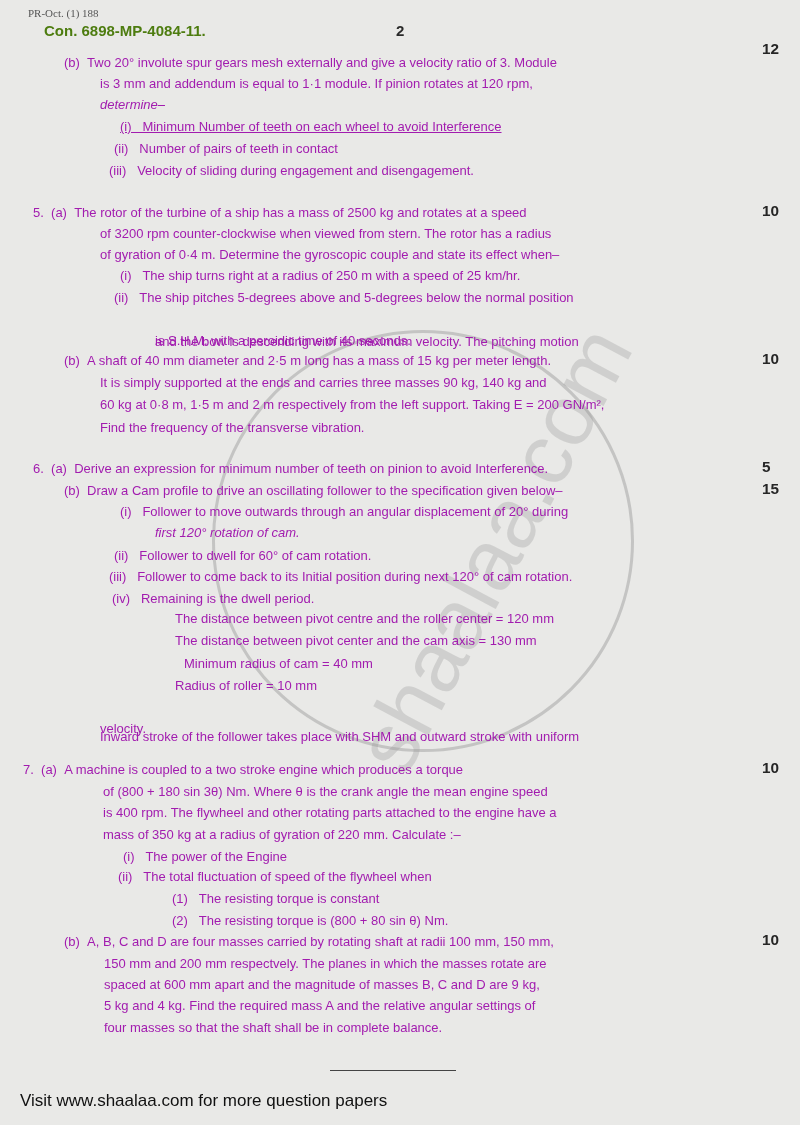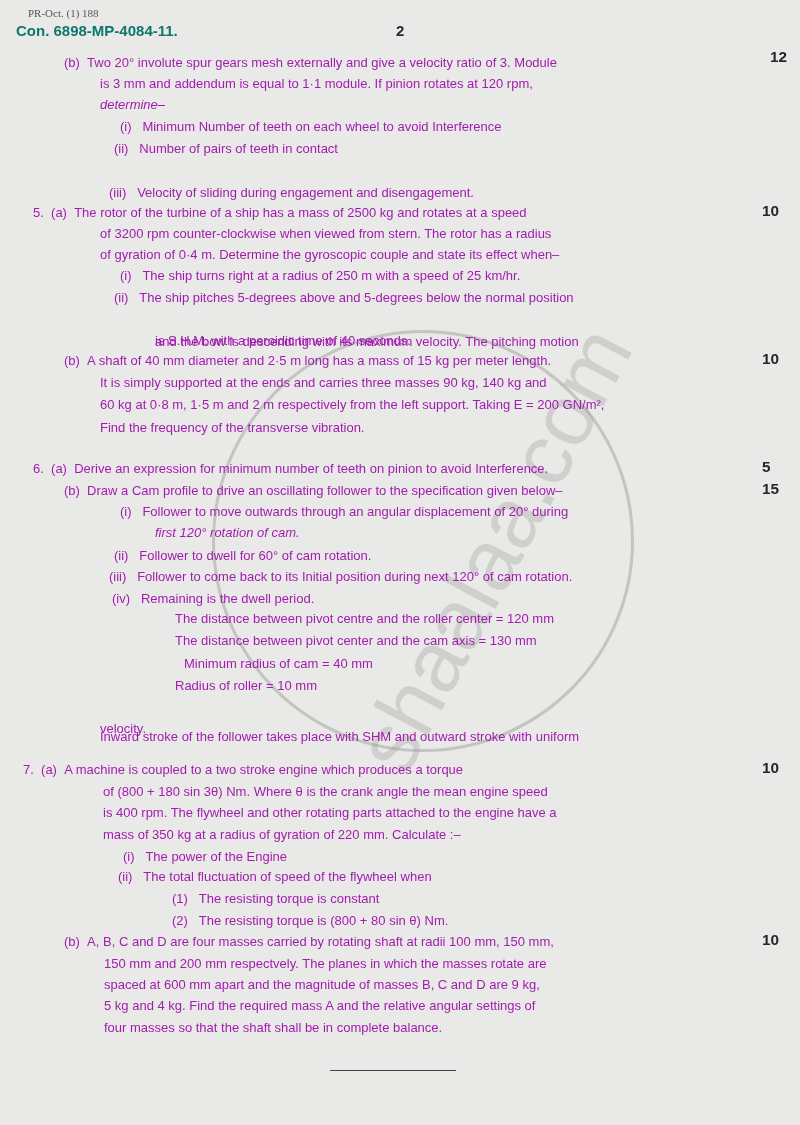--- a/index.html
+++ b/index.html
@@ -18,46 +18,46 @@
     pointer-events: none;
   }
   .watermark-text {
     position: absolute; left: 250px; top: 500px;
     font-size: 86px; color: rgba(150,150,150,0.30);
     transform: rotate(-62deg); transform-origin: center;
     font-family: "Liberation Sans", sans-serif;
     pointer-events: none; white-space: nowrap;
   }
   .ref { position: absolute; left: 28px; top: 7px; font-family: "Liberation Serif", serif; font-size: 11px; color: #555; }
-  .con { position: absolute; left: 16px; top: 22px; font-size: 15px; font-weight: bold; color: #0f766e; }
+  .con { position: absolute; left: 44px; top: 22px; font-size: 15px; font-weight: bold; color: #4d7c0f; }
   .pageno { position: absolute; left: 396px; top: 22px; font-size: 15px; font-weight: bold; color: #2a2a2a; }
   .line { position: absolute; font-size: 13px; line-height: 21px; white-space: nowrap; color: #a21caf; }
   .marks { position: absolute; left: 762px; font-size: 15.3px; font-weight: bold; color: #262626; }
   .rule { position: absolute; left: 330px; top: 1070px; width: 126px; border-top: 1px solid #444; }
   .footer { position: absolute; left: 20px; top: 1091px; font-size: 17px; color: #111; }
 </style>
 </head>
 <body>
 
 <div class="page">
   <div class="watermark"></div>
   <div class="watermark-text">shaalaa.com</div>
 
   <div class="ref">PR-Oct. (1) 188</div>
   <div class="con">Con. 6898-MP-4084-11.</div>
   <div class="pageno">2</div>
 
   <div id="lines">
       <div class="line" style="left: 64px; top: 52px;">(b)&nbsp;&nbsp;Two 20° involute spur gears mesh externally and give a velocity ratio of 3.  Module</div>
-      <div class="marks" style="top: 48px; margin-left: 8px;">12</div>
+      <div class="marks" style="top: 40px;">12</div>
       <div class="line" style="left: 100px; top: 73px;">is 3 mm and addendum is equal to 1·1 module.  If pinion rotates at 120 rpm,</div>
       <div class="line" style="left: 100px; top: 94px; font-style: italic;">determine–</div>
-      <div class="line" style="left: 120px; top: 116px;">(i)&nbsp;&nbsp;&nbsp;Minimum Number of teeth on each wheel to avoid Interference</div>
+      <div class="line" style="left: 120px; top: 116px; text-decoration: underline;">(i)&nbsp;&nbsp;&nbsp;Minimum Number of teeth on each wheel to avoid Interference</div>
       <div class="line" style="left: 114px; top: 138px;">(ii)&nbsp;&nbsp;&nbsp;Number of pairs of teeth in contact</div>
-      <div class="line" style="left: 109px; top: 160px; margin-top: 22px;">(iii)&nbsp;&nbsp;&nbsp;Velocity of sliding during engagement and disengagement.</div>
+      <div class="line" style="left: 109px; top: 160px;">(iii)&nbsp;&nbsp;&nbsp;Velocity of sliding during engagement and disengagement.</div>
       <div class="line" style="left: 33px; top: 202px;">5.&nbsp;&nbsp;(a)&nbsp;&nbsp;The rotor of the turbine of a ship has a mass of 2500 kg and rotates at a speed</div>
       <div class="marks" style="top: 202px;">10</div>
       <div class="line" style="left: 100px; top: 223px;">of 3200 rpm counter-clockwise when viewed from stern.  The rotor has a radius</div>
       <div class="line" style="left: 100px; top: 244px;">of gyration of 0·4 m.  Determine the gyroscopic couple and state its effect when–</div>
       <div class="line" style="left: 120px; top: 265px;">(i)&nbsp;&nbsp;&nbsp;The ship turns right at a radius of 250 m with a speed of 25 km/hr.</div>
       <div class="line" style="left: 114px; top: 287px;">(ii)&nbsp;&nbsp;&nbsp;The ship pitches 5-degrees above and 5-degrees below the normal position</div>
       <div class="line" style="left: 155px; top: 308px; margin-top: 23px;">and the bow is descending with its maximum velocity.  The pitching motion</div>
       <div class="line" style="left: 155px; top: 330px;">is S.H.M.  with a peroidic time of 40 seconds.</div>
       <div class="line" style="left: 64px; top: 350px;">(b)&nbsp;&nbsp;A shaft of 40 mm diameter and 2·5 m long has a mass of 15 kg per meter length.</div>
       <div class="marks" style="top: 350px;">10</div>
@@ -90,13 +90,14 @@
       <div class="line" style="left: 172px; top: 910px;">(2)&nbsp;&nbsp;&nbsp;The resisting torque is (800 + 80 sin θ) Nm.</div>
       <div class="line" style="left: 64px; top: 931px;">(b)&nbsp;&nbsp;A, B, C and D are four masses carried by rotating shaft at radii 100 mm, 150 mm,</div>
       <div class="marks" style="top: 931px;">10</div>
       <div class="line" style="left: 104px; top: 953px;">150 mm and 200 mm respectvely.  The planes in which the masses rotate are</div>
       <div class="line" style="left: 104px; top: 974px;">spaced at 600 mm  apart  and  the  magnitude of masses B, C and D are 9 kg,</div>
       <div class="line" style="left: 104px; top: 995px;">5 kg and 4 kg.  Find the required mass A and the relative angular settings of</div>
       <div class="line" style="left: 104px; top: 1017px;">four masses so that the shaft shall be in complete balance.</div>
     </div>
 
   <div class="rule"></div>
+  <div class="footer">Visit www.shaalaa.com for more question papers</div>
 </div>
 
 </body></html>

